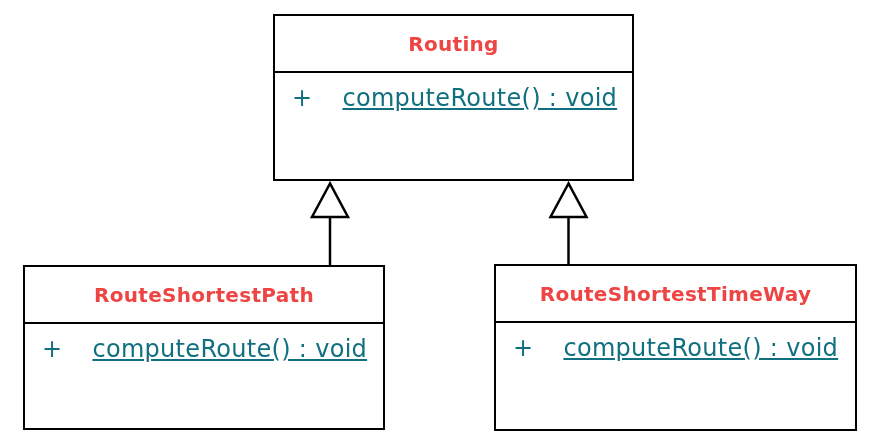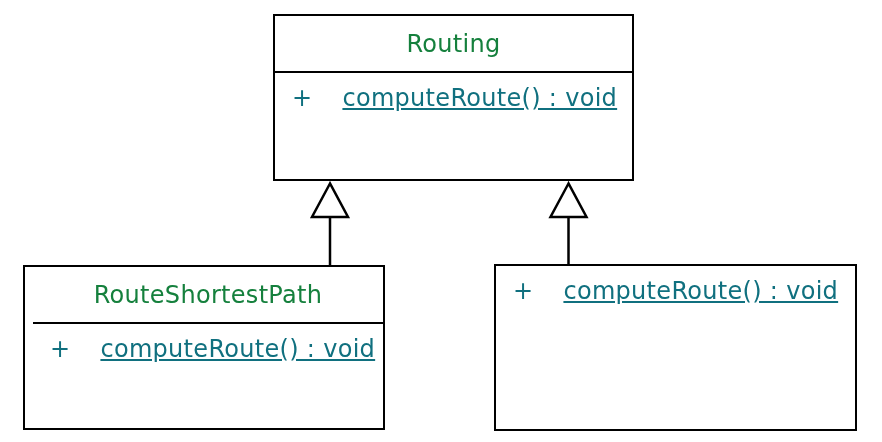--- a/index.html
+++ b/index.html
@@ -23,32 +23,32 @@
     height: 442px;
     pointer-events: none;
   }
   .uml-class {
     position: absolute;
     background: #ffffff;
     border: 2.5px solid #000000;
     box-sizing: border-box;
   }
   #class-routing { left: 273px; top: 14px;  width: 361px; height: 167px; }
-  #class-path    { left: 23px;  top: 265px; width: 362px; height: 165px; padding-left: 8px; }
+  #class-path    { left: 23px;  top: 265px; width: 362px; height: 165px; }
   #class-timeway { left: 494px; top: 264px; width: 363px; height: 167px; }
 
   .uml-class-name {
     height: 55px;
     border-bottom: 2.5px solid #000000;
     display: flex;
     align-items: center;
     justify-content: center;
-    font-size: 24px;
-    font-weight: normal;
-    color: #15803d;
+    font-size: 20px;
+    font-weight: bold;
+    color: #ef4444;
     letter-spacing: 0.3px;
     white-space: nowrap;
   }
   .uml-methods {
     padding-top: 8px;
   }
   .uml-method {
     height: 34px;
     display: flex;
     align-items: center;
@@ -95,20 +95,21 @@
     <div class="uml-class-name">RouteShortestPath</div>
     <div class="uml-methods">
       <div class="uml-method">
         <span class="vis">+</span>
         <span class="sig">computeRoute() : void</span>
       </div>
     </div>
   </div>
 
   <div class="uml-class" id="class-timeway">
+    <div class="uml-class-name">RouteShortestTimeWay</div>
     <div class="uml-methods">
       <div class="uml-method">
         <span class="vis">+</span>
         <span class="sig">computeRoute() : void</span>
       </div>
     </div>
   </div>
 
 </div>
 

